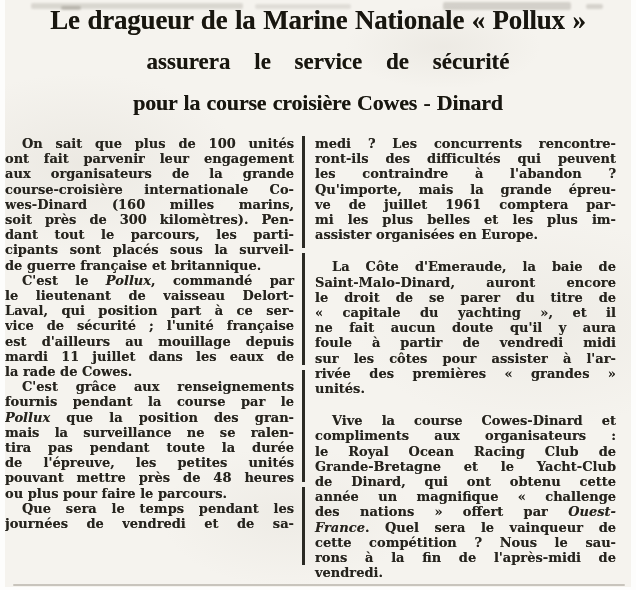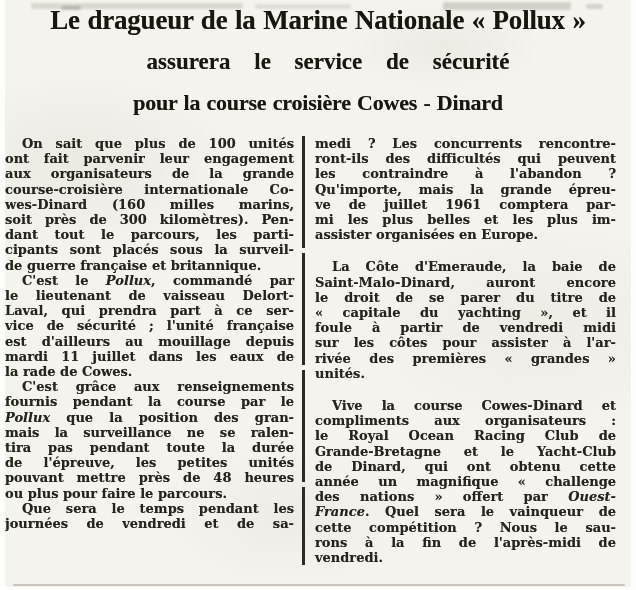--- a/index.html
+++ b/index.html
@@ -115,21 +115,21 @@
             <div class="line">course-croisière internationale Co-</div>
             <div class="line">wes-Dinard (160 milles marins,</div>
             <div class="line">soit près de 300 kilomètres). Pen-</div>
             <div class="line">dant tout le parcours, les parti-</div>
             <div class="line">cipants sont placés sous la surveil-</div>
             <div class="line para-end">de guerre française et britannique.</div>
           </div>
           <div class="paragraph">
             <div class="line indent"><span>C'est le </span><span class="it">Pollux</span><span>, commandé par</span></div>
             <div class="line">le lieutenant de vaisseau Delort-</div>
-            <div class="line">Laval, qui prendra part à ce ser-</div>
+            <div class="line">Laval, qui position part à ce ser-</div>
             <div class="line">vice de sécurité ; l'unité française</div>
             <div class="line">est d'ailleurs au mouillage depuis</div>
             <div class="line">mardi 11 juillet dans les eaux de</div>
             <div class="line para-end">la rade de Cowes.</div>
           </div>
           <div class="paragraph">
             <div class="line indent">C'est grâce aux renseignements</div>
             <div class="line">fournis pendant la course par le</div>
             <div class="line"><span class="it">Pollux</span><span> que la position des gran-</span></div>
             <div class="line">mais la surveillance ne se ralen-</div>
@@ -152,20 +152,21 @@
             <div class="line">Qu'importe, mais la grande épreu-</div>
             <div class="line">ve de juillet 1961 comptera par-</div>
             <div class="line">mi les plus belles et les plus im-</div>
             <div class="line para-end">assister organisées en Europe.</div>
           </div>
           <div class="paragraph spaced">
             <div class="line indent">La Côte d'Emeraude, la baie de</div>
             <div class="line">Saint-Malo-Dinard, auront encore</div>
             <div class="line">le droit de se parer du titre de</div>
             <div class="line">« capitale du yachting », et il</div>
+            <div class="line">ne fait aucun doute qu'il y aura</div>
             <div class="line">foule à partir de vendredi midi</div>
             <div class="line">sur les côtes pour assister à l'ar-</div>
             <div class="line">rivée des premières « grandes »</div>
             <div class="line para-end">unités.</div>
           </div>
           <div class="paragraph spaced">
             <div class="line indent">Vive la course Cowes-Dinard et</div>
             <div class="line">compliments aux organisateurs :</div>
             <div class="line">le Royal Ocean Racing Club de</div>
             <div class="line">Grande-Bretagne et le Yacht-Club</div>

